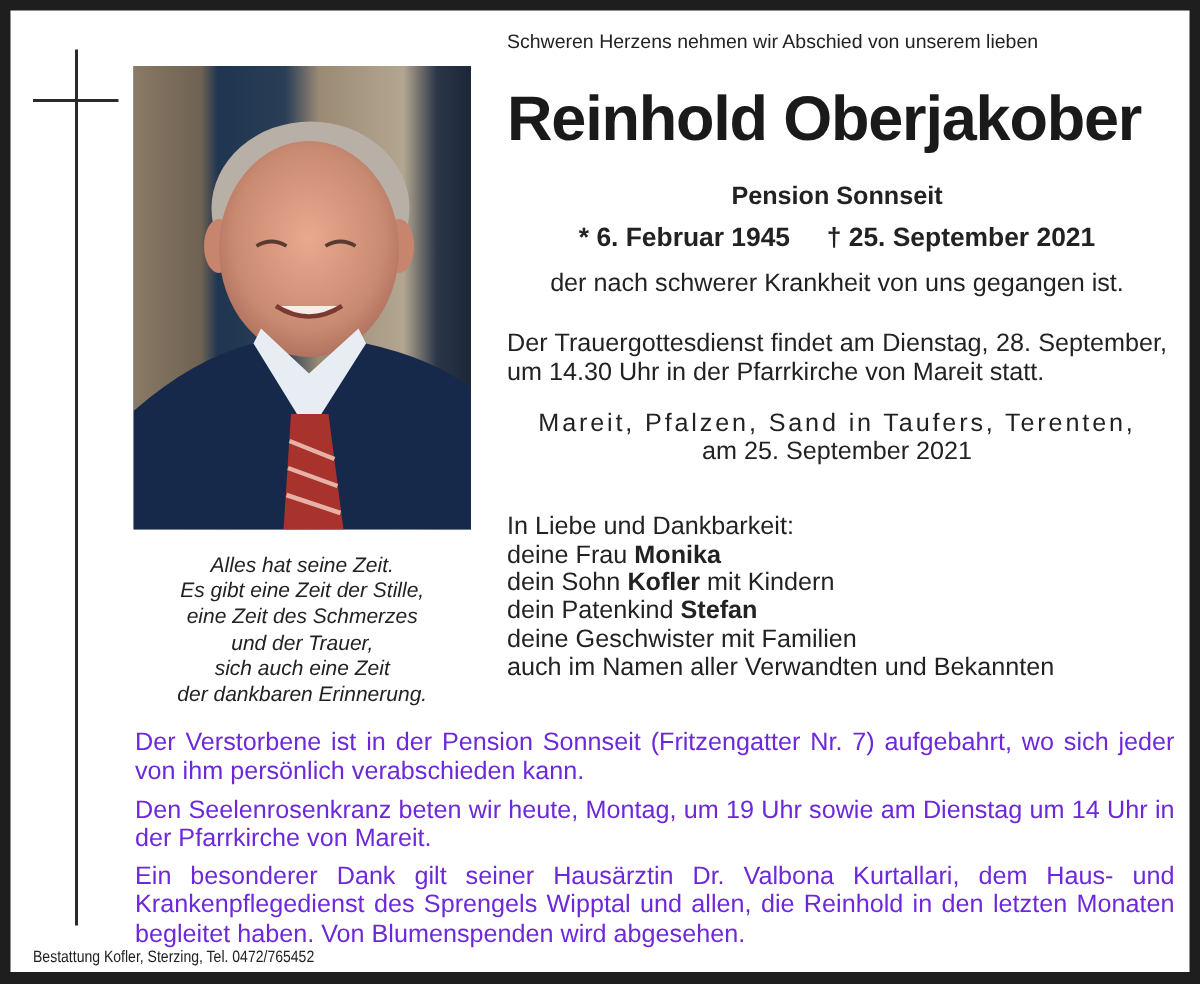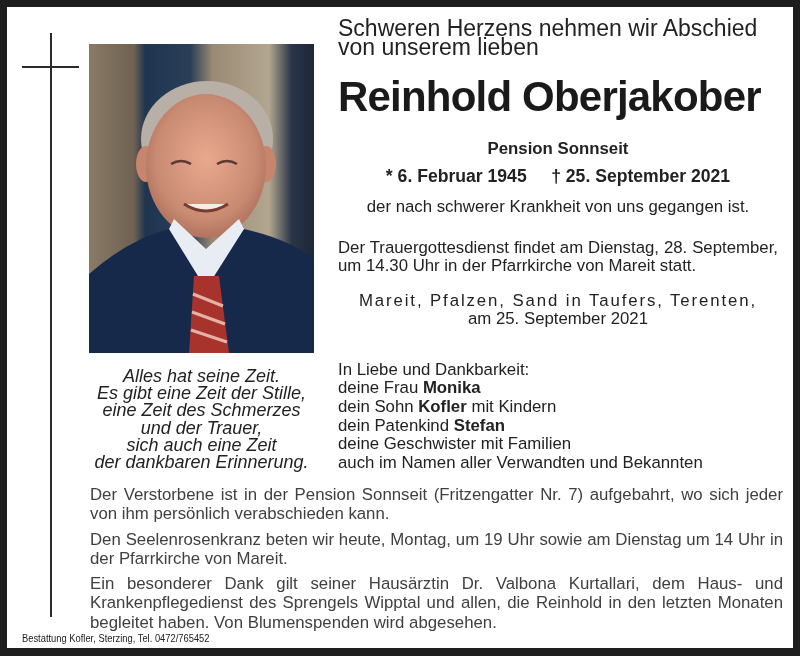--- a/index.html
+++ b/index.html
@@ -25,26 +25,26 @@
     .photo {
       position: absolute; left: 82px; top: 37px;
       width: 225px; height: 309px;
       overflow: hidden;
       background: #1b2a44;
     }
     .photo svg { display: block; }
     .quote {
       position: absolute; left: 82px; top: 361px; width: 225px;
       text-align: center; font-style: italic;
-      font-size: 18px; line-height: 17.2px; color: #222;
+      font-size: 14px; line-height: 17.2px; color: #222;
     }
     .quote div { white-space: nowrap; }
 
     .right { position: absolute; left: 331px; top: 12px; width: 440px; }
-    .intro { font-size: 23px; line-height: 18.5px; color: #222; margin: 0; }
+    .intro { font-size: 13px; line-height: 18.5px; color: #222; margin: 0; }
     .name {
       font-weight: bold; font-size: 42px; letter-spacing: -0.8px;
       line-height: 46px; margin-top: 18px; color: #1a1a1a; white-space: nowrap;
     }
     .subtitle {
       text-align: center; font-weight: bold; font-size: 16.8px;
       margin-top: 19px; line-height: 20px; color: #222;
     }
     .dates {
       text-align: center; font-weight: bold; font-size: 17.6px;
@@ -53,21 +53,21 @@
     .p { font-size: 16.8px; line-height: 18.5px; color: #222; margin: 0; text-align: center; }
     .p1 { margin-top: 12px; }
     .p2 { margin-top: 22px; text-align: justify; }
     .p3 { margin-top: 16px; }
     .p3 .l1 { letter-spacing: 1.9px; white-space: nowrap; }
     .family { margin-top: 32px; font-size: 16.8px; line-height: 18.7px; color: #222; }
     .family b { font-weight: bold; }
 
     .bottom {
       position: absolute; left: 83px; top: 478px; width: 693px;
-      font-size: 16.8px; line-height: 19.3px; color: #404040;
+      font-size: 16.8px; line-height: 19.3px; color: #6d28d9;
     }
     .bottom p { margin: 0 0 6px 0; text-align: justify; }
     .footer {
       position: absolute; left: 15px; top: 625px;
       font-size: 11px; color: #222; transform: scaleX(0.85); transform-origin: left;
       white-space: nowrap;
     }
   </style>
 </head>
 <body>

